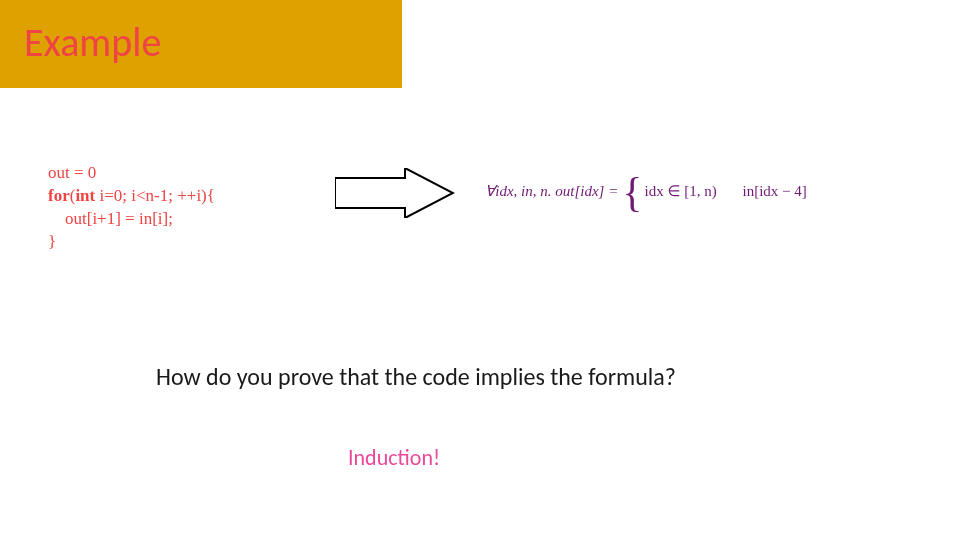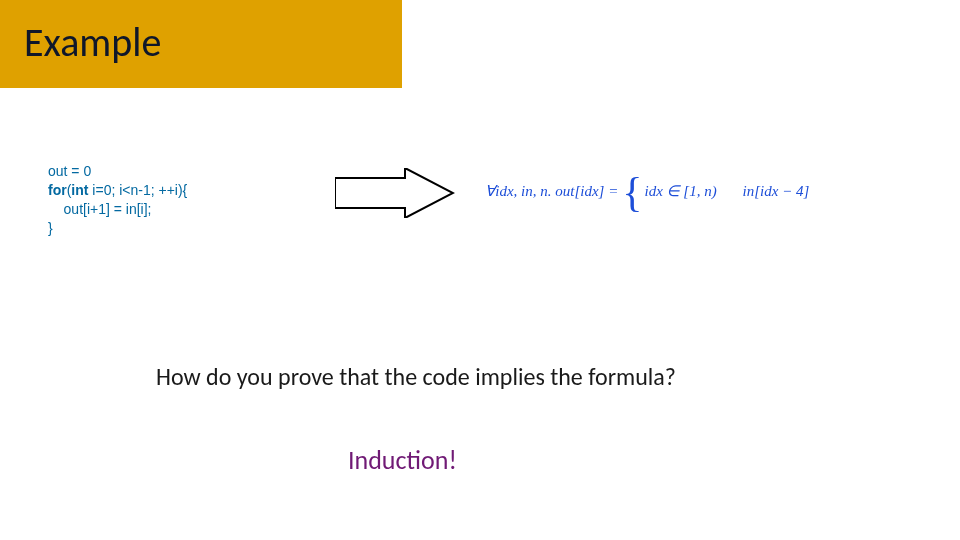--- a/index.html
+++ b/index.html
@@ -19,47 +19,47 @@
     width: 402px;
     height: 88px;
     background: #dfa100;
   }
   .title-text {
     position: absolute;
     left: 24px;
     top: 18px;
     font-size: 40px;
     font-weight: 300;
-    color: #0f172a;
+    color: #ef4444;
   }
   .code-block {
     position: absolute;
     left: 48px;
     top: 162px;
-    font-family: Liberation Sans, sans-serif;
-    font-size: 14px;
+    font-family: Liberation Serif, serif;
+    font-size: 17px;
     line-height: 1.35;
-    color: #0369a1;
+    color: #ef4444;
     white-space: pre;
   }
   .code-block .kw { font-weight: bold; }
   .arrow {
     position: absolute;
     left: 335px;
     top: 168px;
     width: 120px;
     height: 50px;
   }
   .formula {
     position: absolute;
     left: 485px;
     top: 166px;
     font-family: "Cambria Math", "Times New Roman", serif;
     font-size: 15px;
-    color: #1d4ed8;
+    color: #701a75;
     display: flex;
     align-items: center;
     height: 50px;
   }
   .formula-lead {
     font-style: italic;
     white-space: nowrap;
   }
   .brace-wrap {
     display: inline-flex;
@@ -69,43 +69,42 @@
   .brace {
     font-size: 42px;
     line-height: 1;
     font-weight: 300;
     position: relative;
     top: 1px;
   }
   .cases {
     display: inline-flex;
     flex-direction: column;
-    font-style: italic;
     line-height: 1.35;
     margin-left: 2px;
   }
   .case-row {
     display: flex;
     gap: 16px;
     white-space: nowrap;
   }
   .case-row span:first-child { min-width: 82px; }
   .question {
     position: absolute;
     left: 156px;
     top: 362px;
     font-size: 24px;
     color: #1a1a1a;
   }
   .answer {
     position: absolute;
     left: 348px;
     top: 444px;
-    font-size: 26px;
-    color: #701a75;
+    font-size: 22px;
+    color: #ec4899;
   }
 </style>
 </head>
 <body>
 
 <div class="title-bar"></div>
 <div class="title-text">Example</div>
 
 <div class="code-block"><span>out = 0</span>
 <span class="kw">for</span><span>(</span><span class="kw">int</span><span> i=0; i&lt;n-1; ++i){</span>

